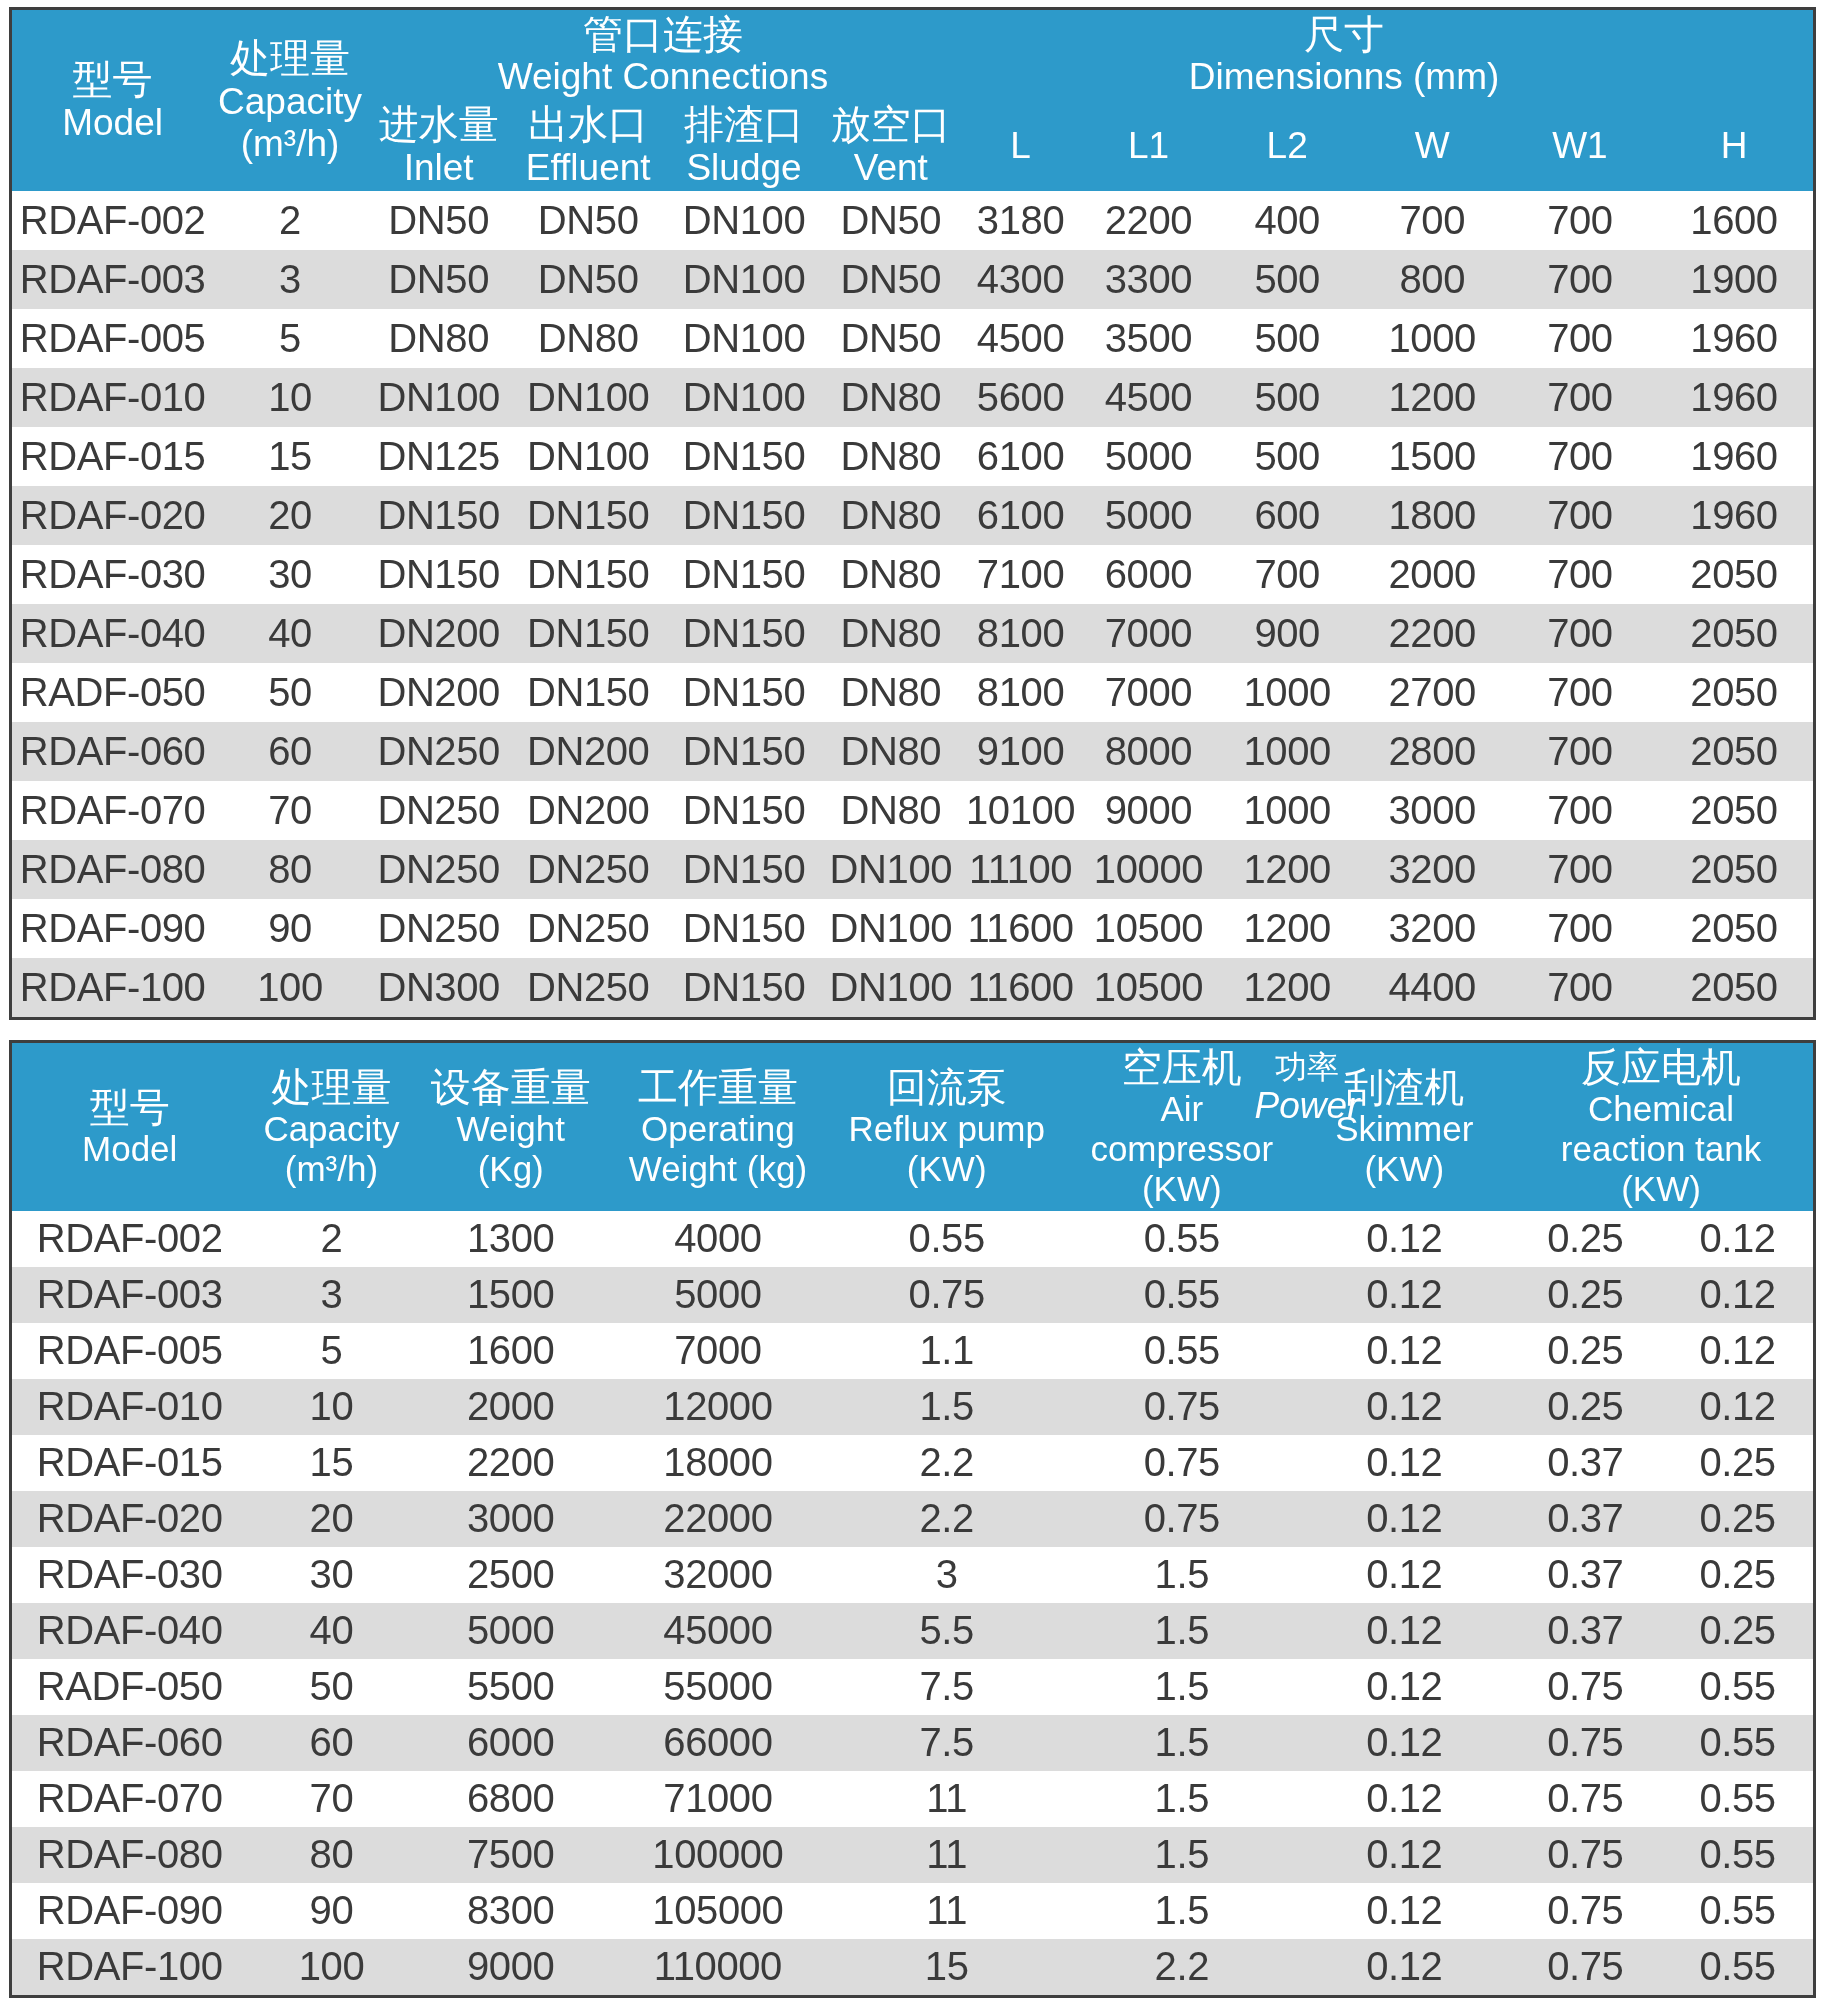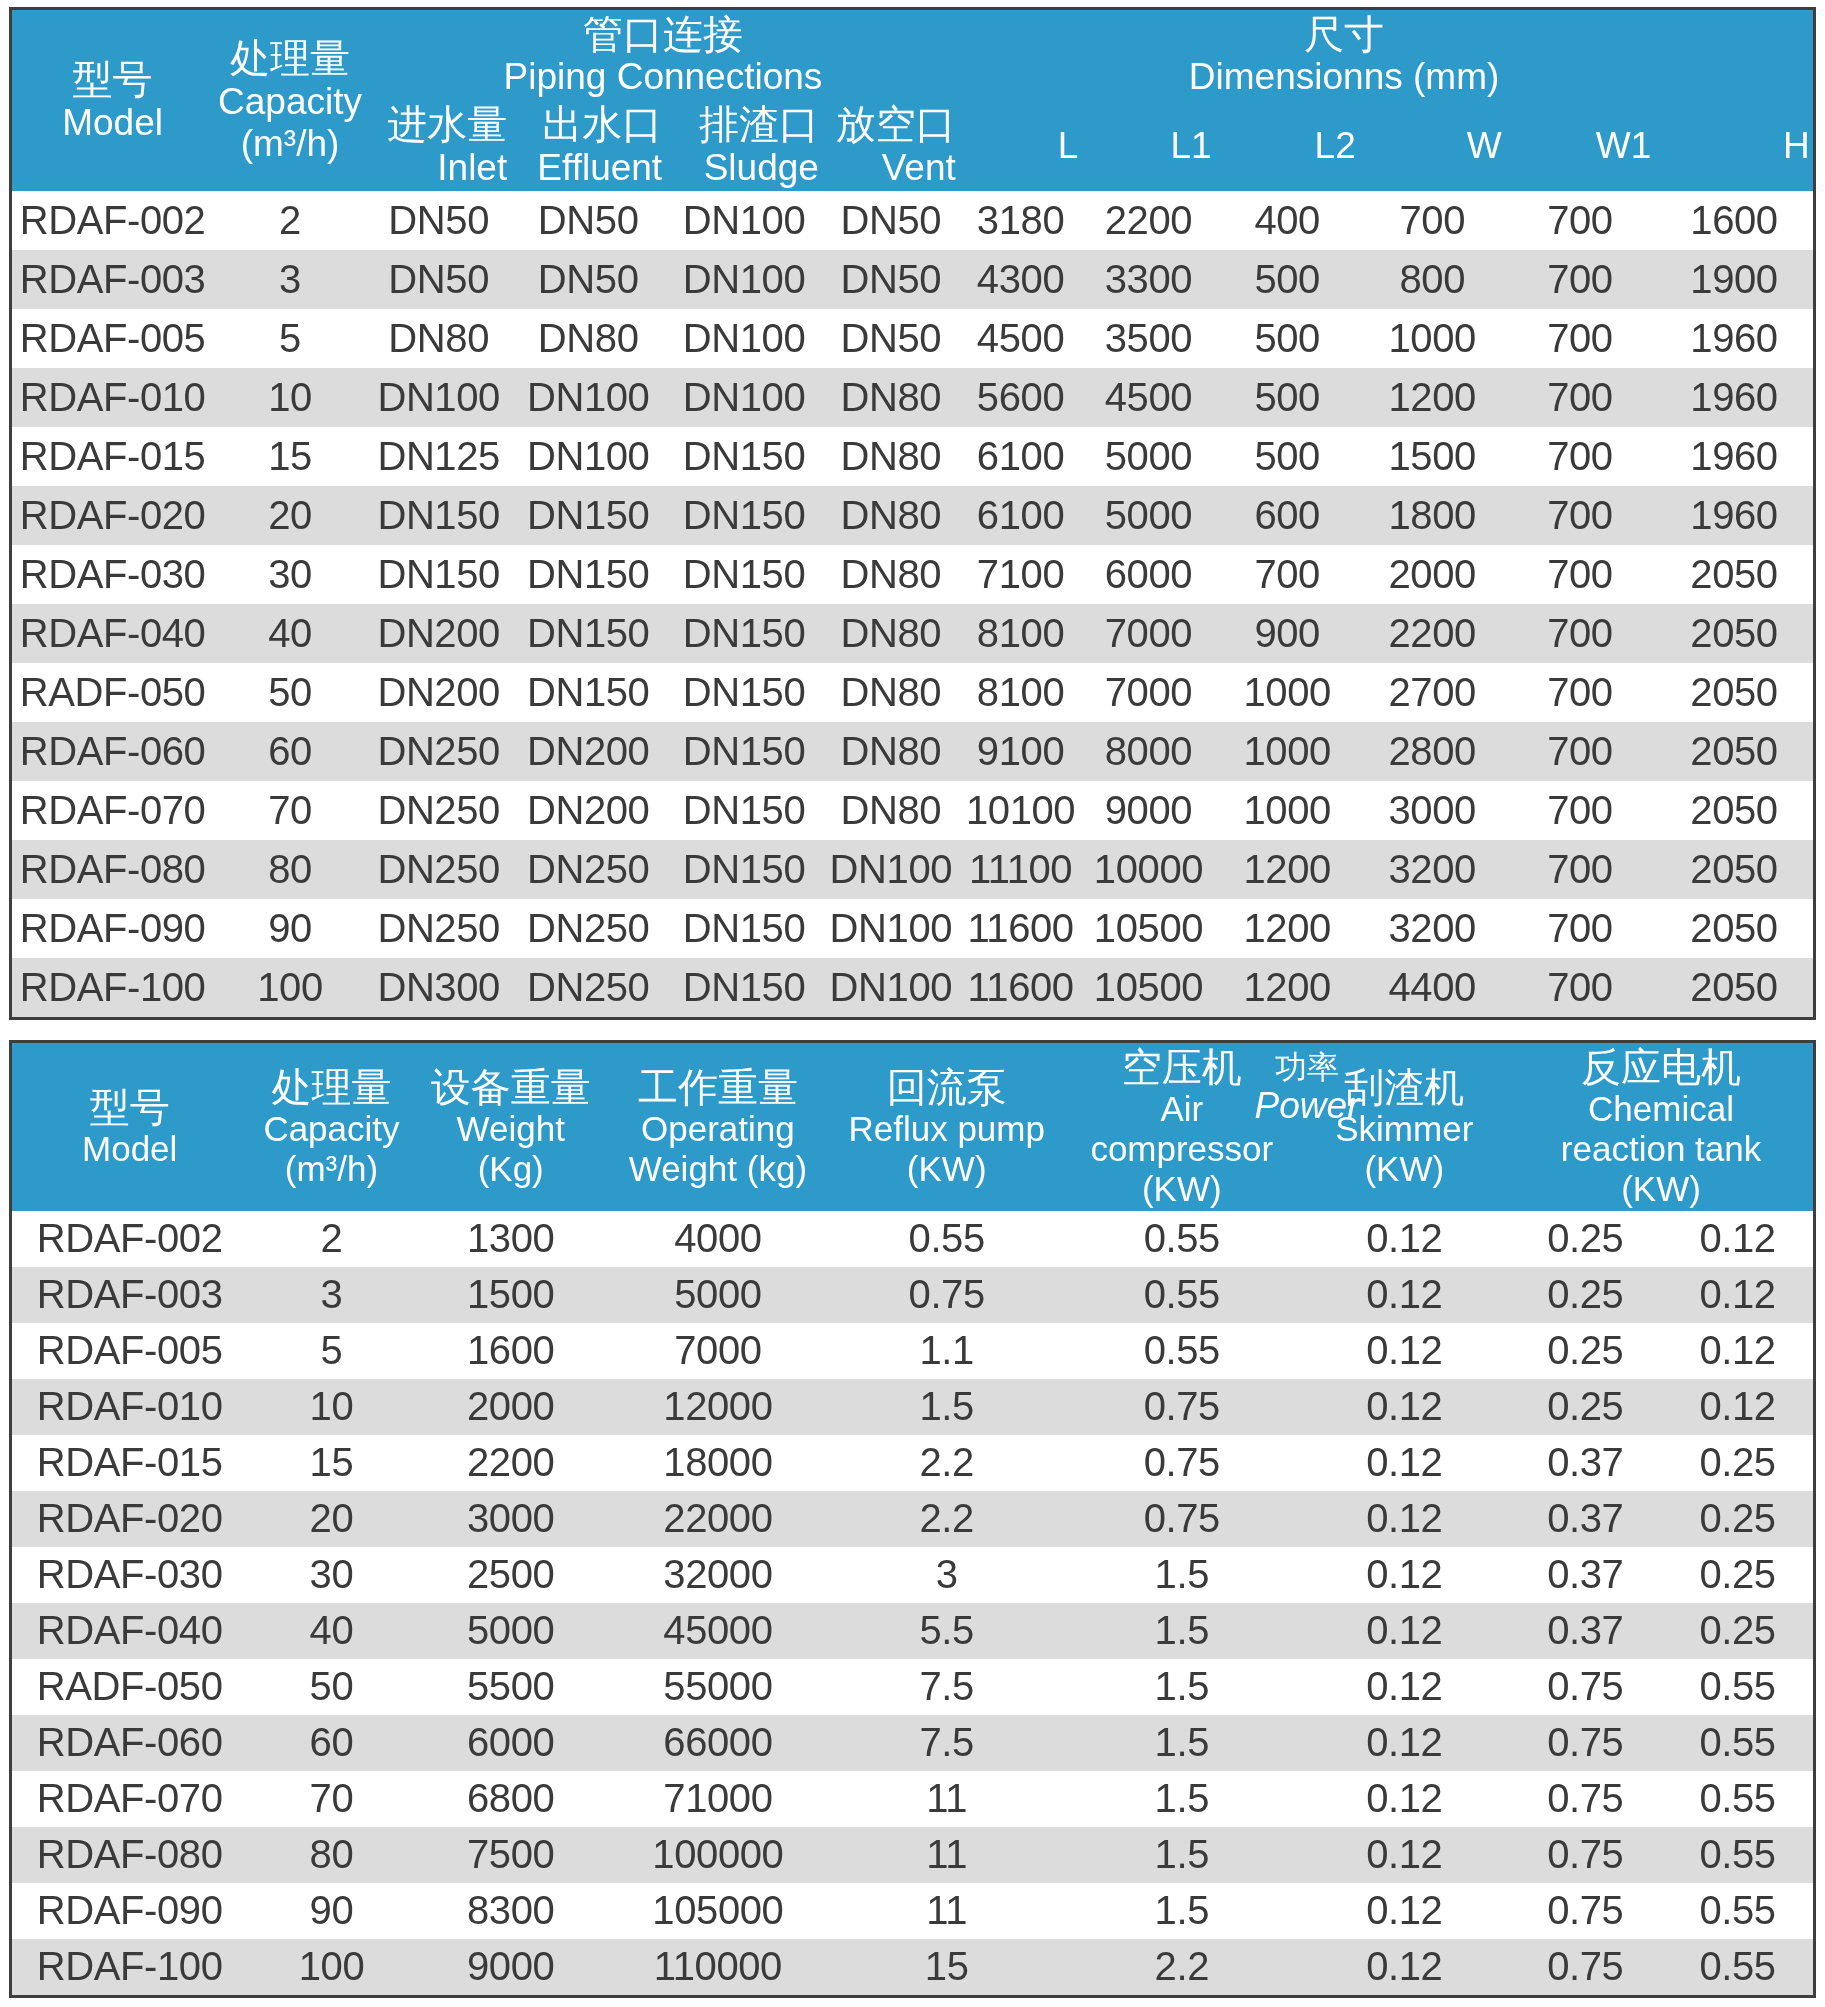--- a/index.html
+++ b/index.html
@@ -20,21 +20,21 @@
   table{width:100%;border-collapse:collapse;table-layout:fixed;background:var(--row_bg);}
   thead th{
     background:var(--header_bg);
     color:var(--header_text);
     font-weight:normal;
     text-align:center;
     vertical-align:middle;
     padding:1.7px 3.5px;
   }
   .t1 thead tr.grp-row th{height:89px;}
-  .t1 thead tr.sub-row th{height:78px;text-align:right;}
+  .t1 thead tr.sub-row th{height:78px;}
   .t2 thead th{height:167px;}
   th .zh{display:block;font-size:40px;line-height:1.12;}
   th .en{display:block;font-size:37px;line-height:1.14;}
   .t2 th .en{font-size:35px;}
   th .unit{display:block;font-size:37px;line-height:1.14;}
   .t2 th .unit{font-size:35px;}
   th.dim-col{font-size:37px;}
   th.group-dims{padding-right:88px;}
   tbody td{
     text-align:center;
@@ -88,21 +88,21 @@
             <span class="zh">型号</span>
             <span class="en">Model</span>
           </th>
           <th rowspan="2">
             <span class="zh">处理量</span>
             <span class="en">Capacity</span>
             <span class="unit">(m³/h)</span>
           </th>
           <th colspan="4">
             <span class="zh">管口连接</span>
-            <span class="en">Piping Connections</span>
+            <span class="en">Weight Connections</span>
           </th>
           <th colspan="6" class="group-dims">
             <span class="zh">尺寸</span>
             <span class="en">Dimensionns (mm)</span>
           </th>
         </tr>
         <tr class="sub-row">
           <th>
             <span class="zh">进水量</span>
             <span class="en">Inlet</span>

